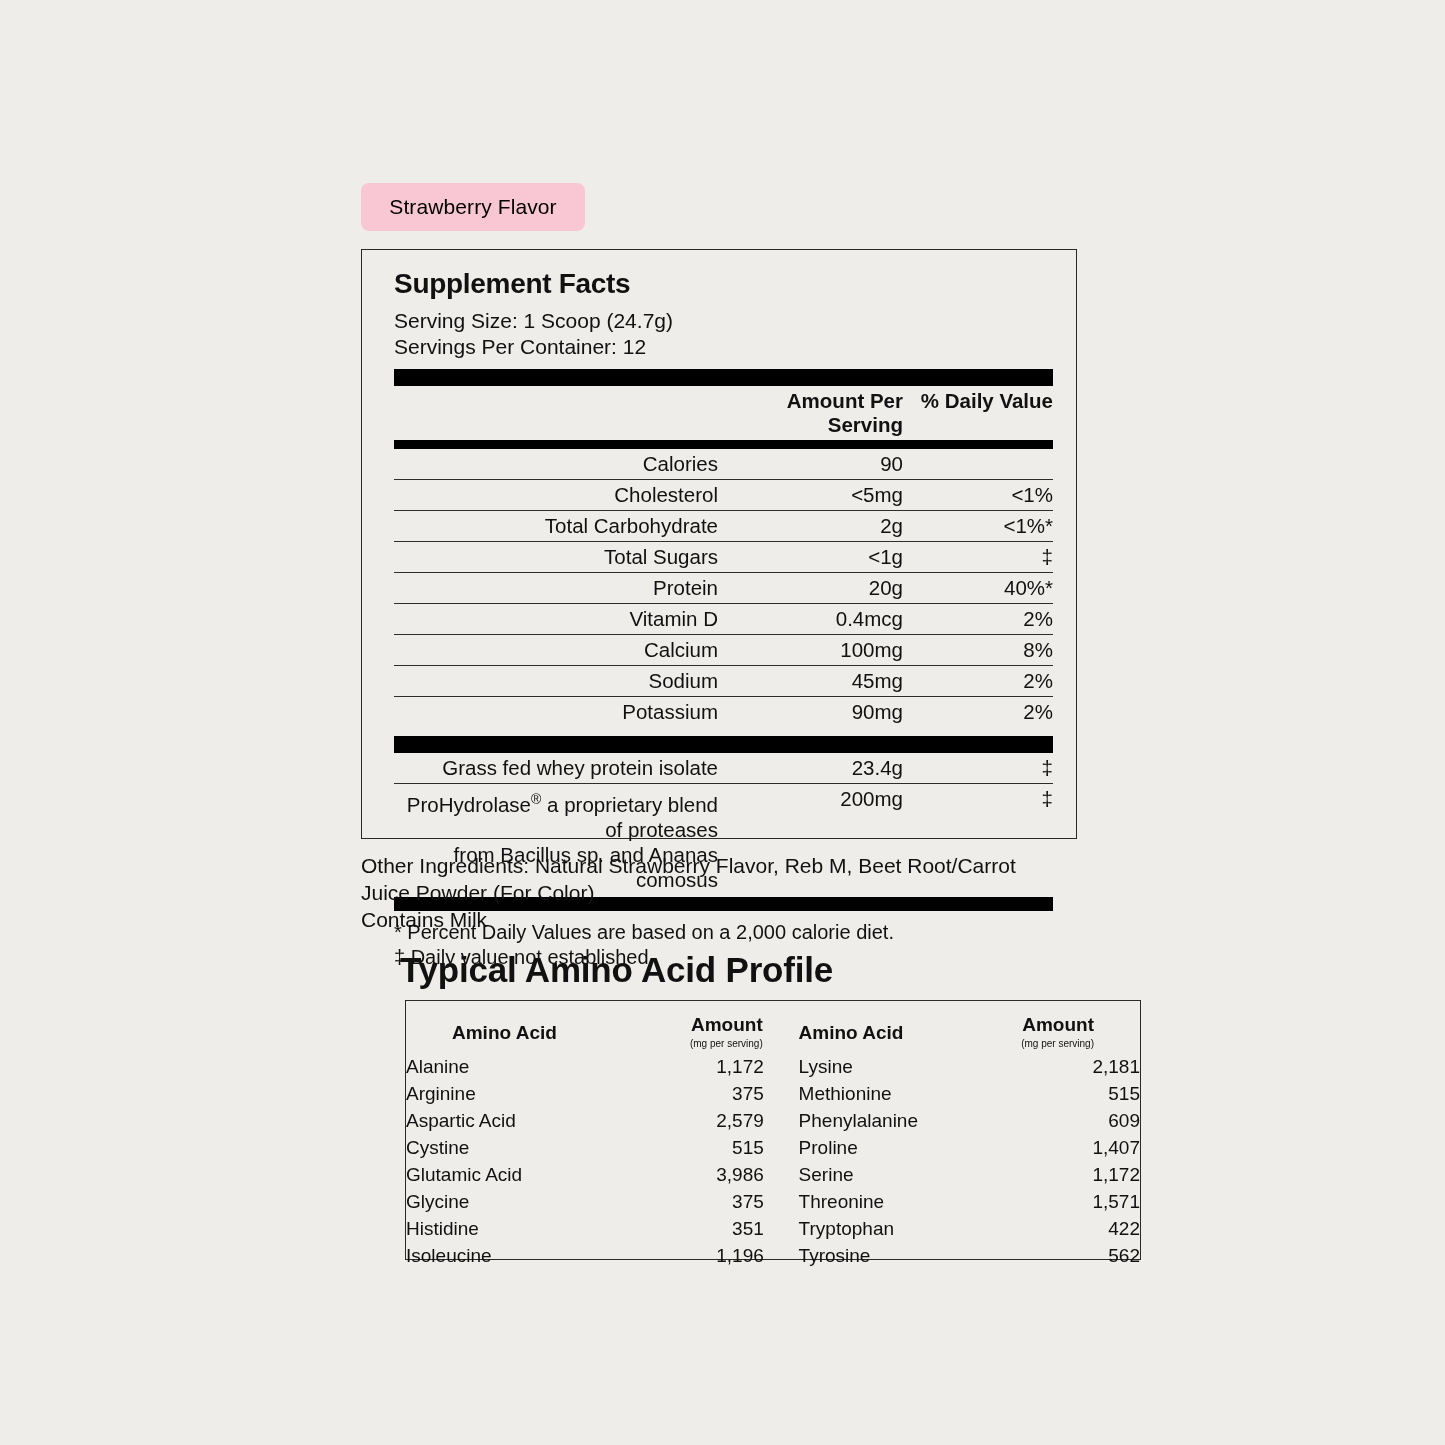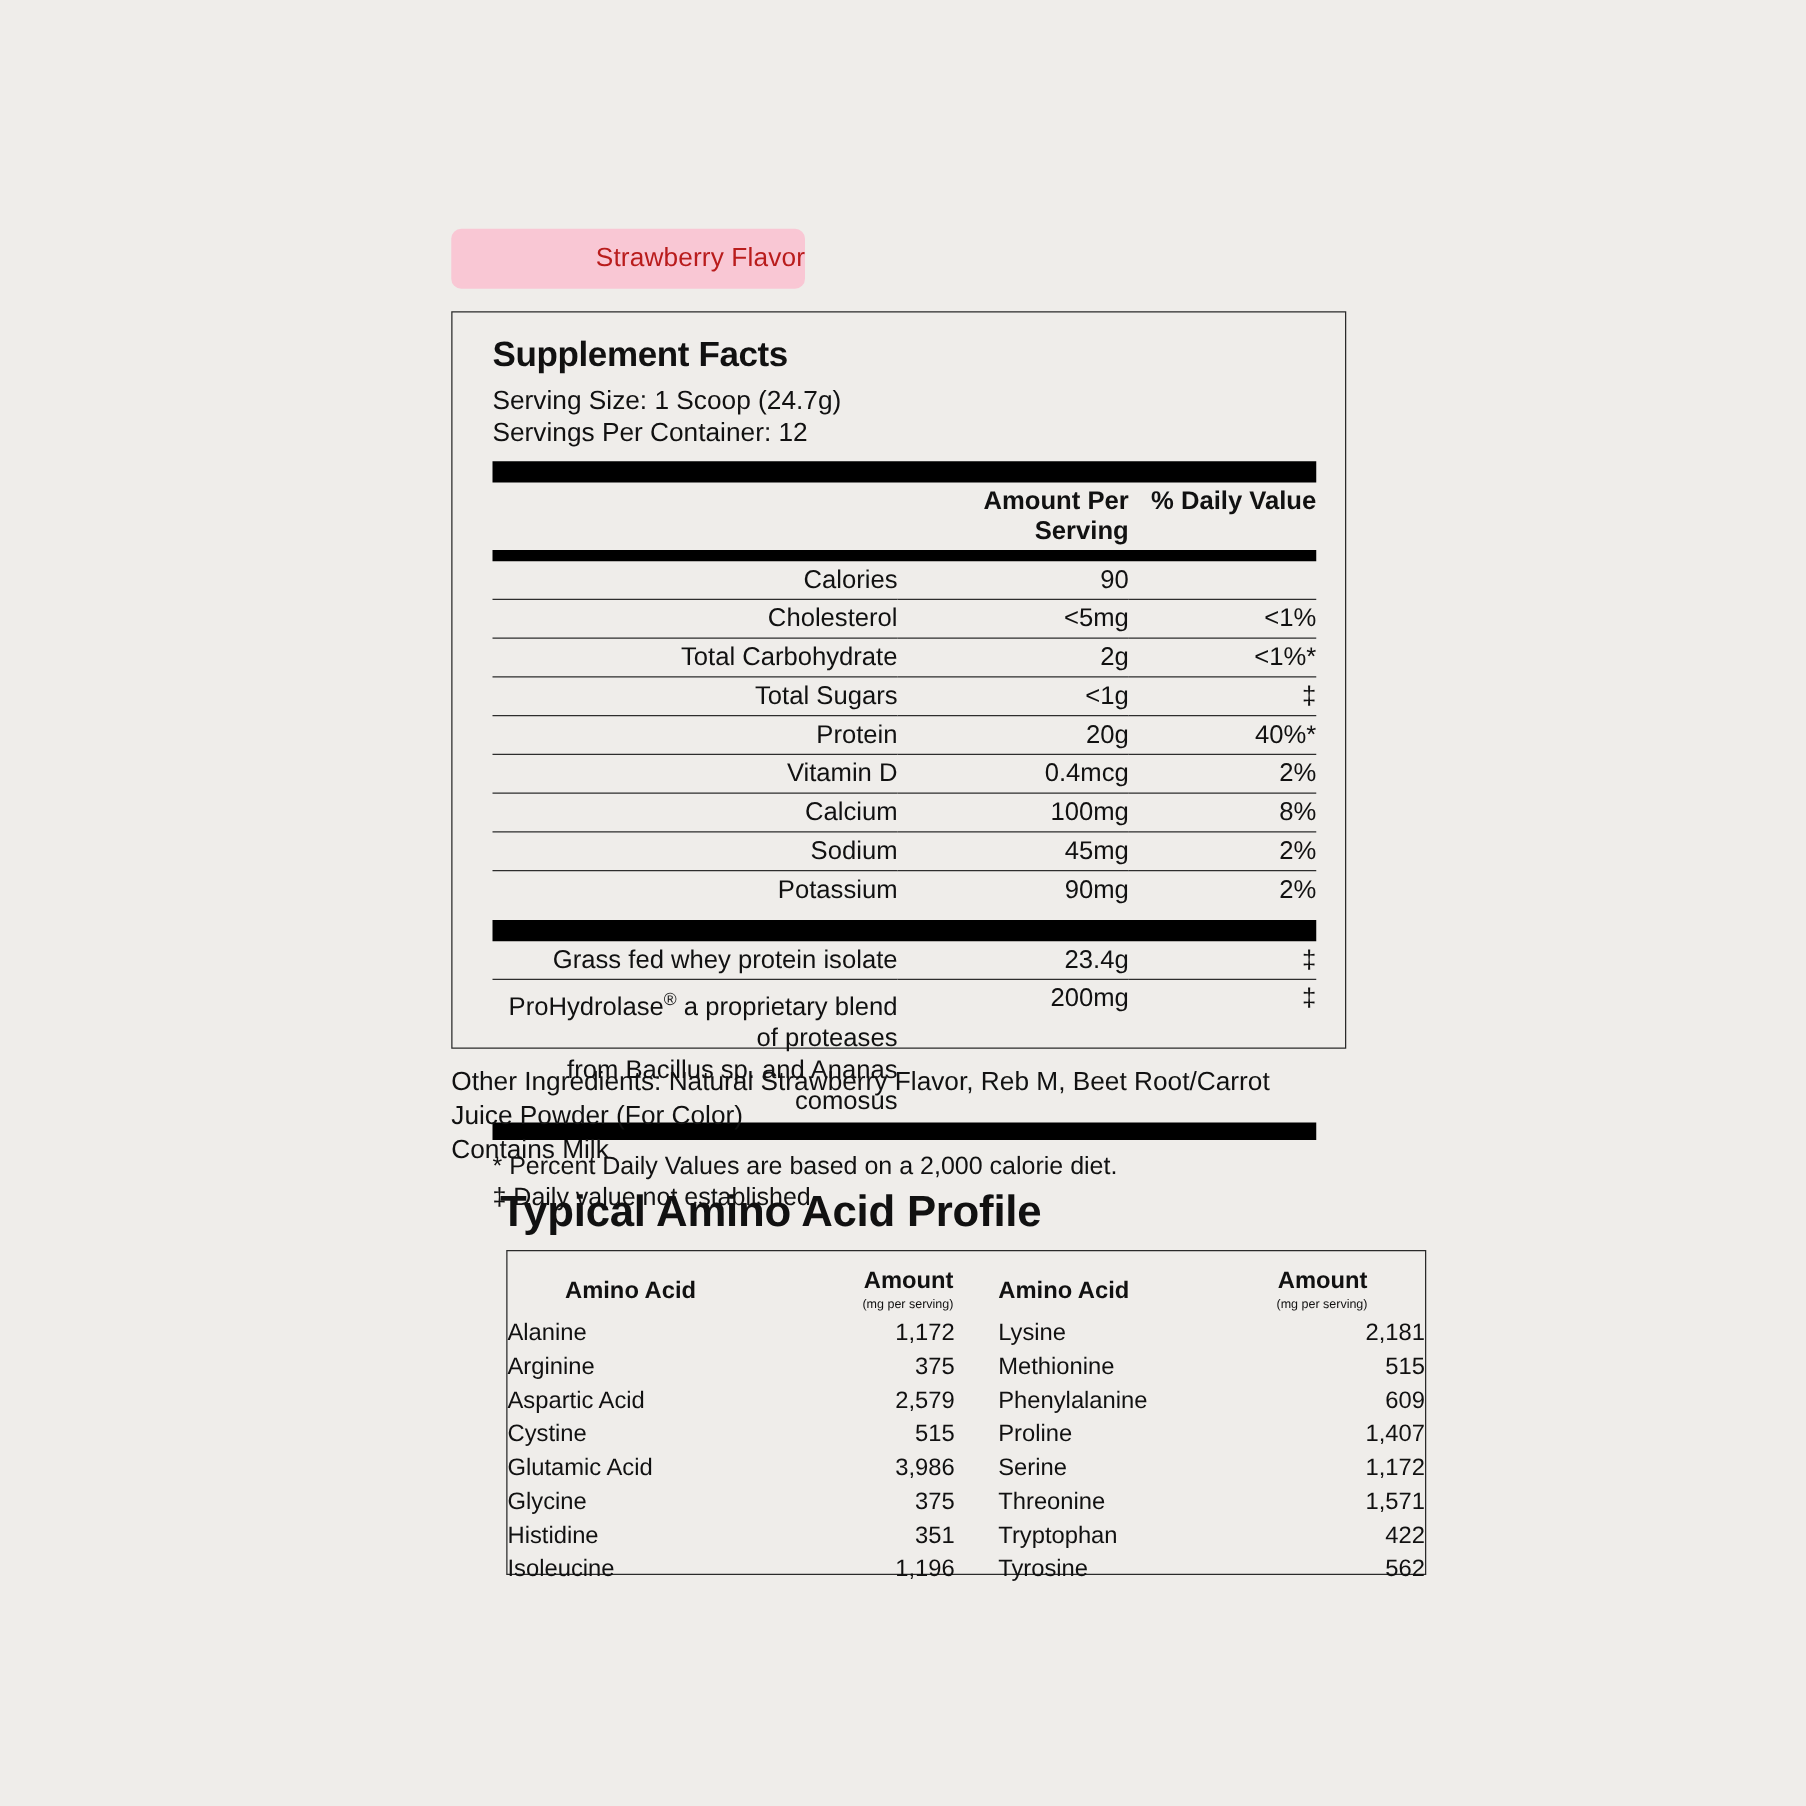--- a/index.html
+++ b/index.html
@@ -22,29 +22,29 @@
     top: 0;
     width: 1445px;
     height: 1445px;
   }
 
   
   .flavor-pill {
     position: absolute;
     left: 361px;
     top: 183px;
-    width: 283px;
+    width: 224px;
     height: 48px;
     background: #f9c7d4;
     border-radius: 8px;
     display: flex;
     align-items: center;
-    justify-content: flex-end;
+    justify-content: center;
     font-size: 21px;
-    color: #b91c1c;
+    color: #000000;
     letter-spacing: 0.1px;
   }
 
   
   .sf-panel {
     position: absolute;
     left: 361px;
     top: 249px;
     width: 716px;
     height: 590px;

